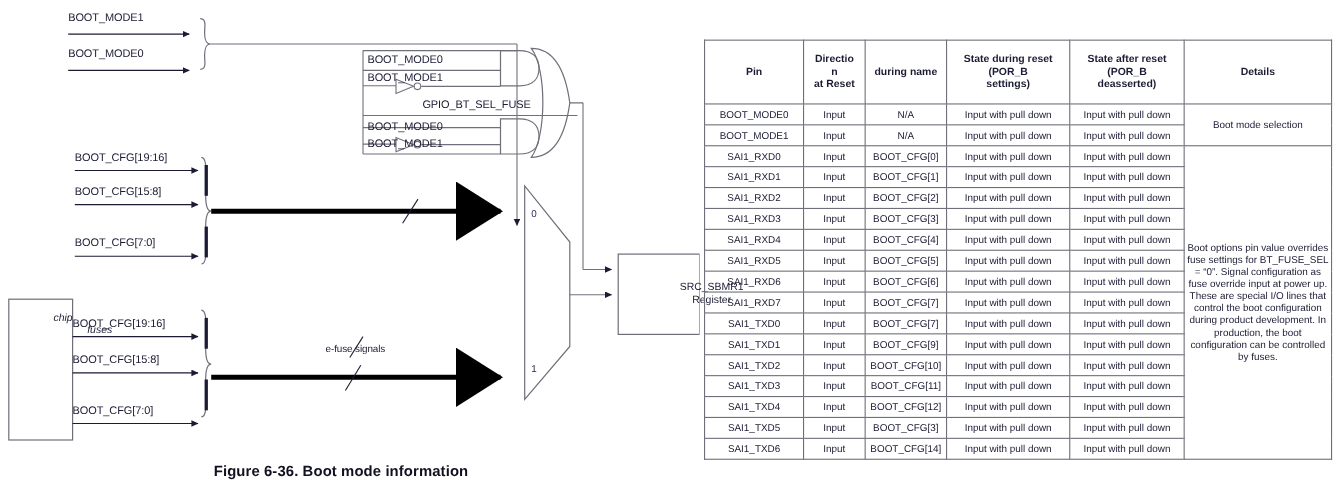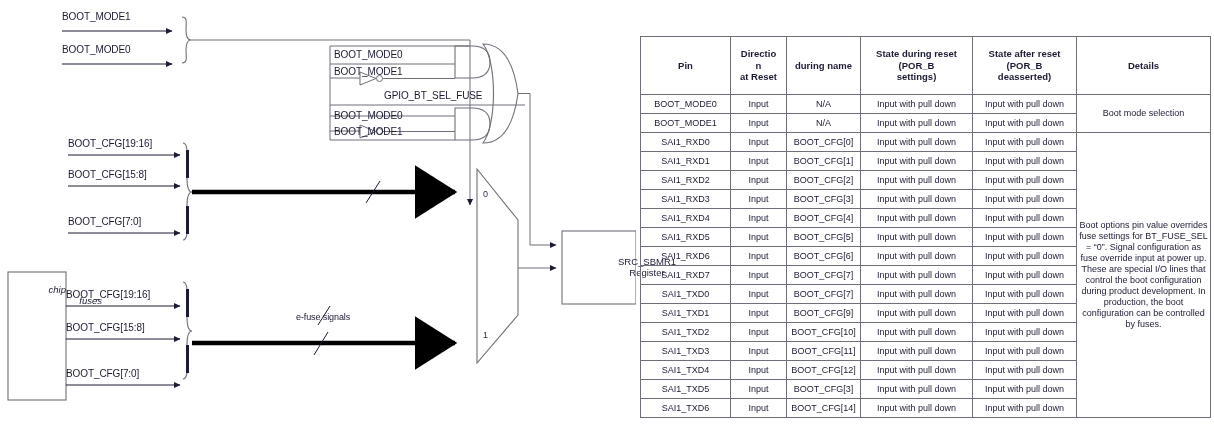--- a/index.html
+++ b/index.html
@@ -249,20 +249,21 @@
     <span class="chip-fuses-label" style="left:8px; width:58px; top:295px;padding-left:36px;">fuses</span>
 
     <span class="dlabel sm" style="left:296px; top:312px;">e-fuse signals</span>
 
     <span class="mux-num" style="left:483px; top:189px;">0</span>
     <span class="mux-num" style="left:483px; top:330px;">1</span>
 
     <span class="reg-label" style="left:562px; width:74px; top:256px;">SRC_SBMR1</span>
     <span class="reg-label" style="left:562px; width:74px; top:267px;text-align:center;">Register</span>
 
+    <div id="figure-caption">Figure 6-36. Boot mode information</div>
   </div>
 
   <div id="table-panel">
 
     <table class="fuse-table">
       <colgroup>
         <col style="width:90px">
         <col style="width:56px">
         <col style="width:74px">
         <col style="width:112px">

